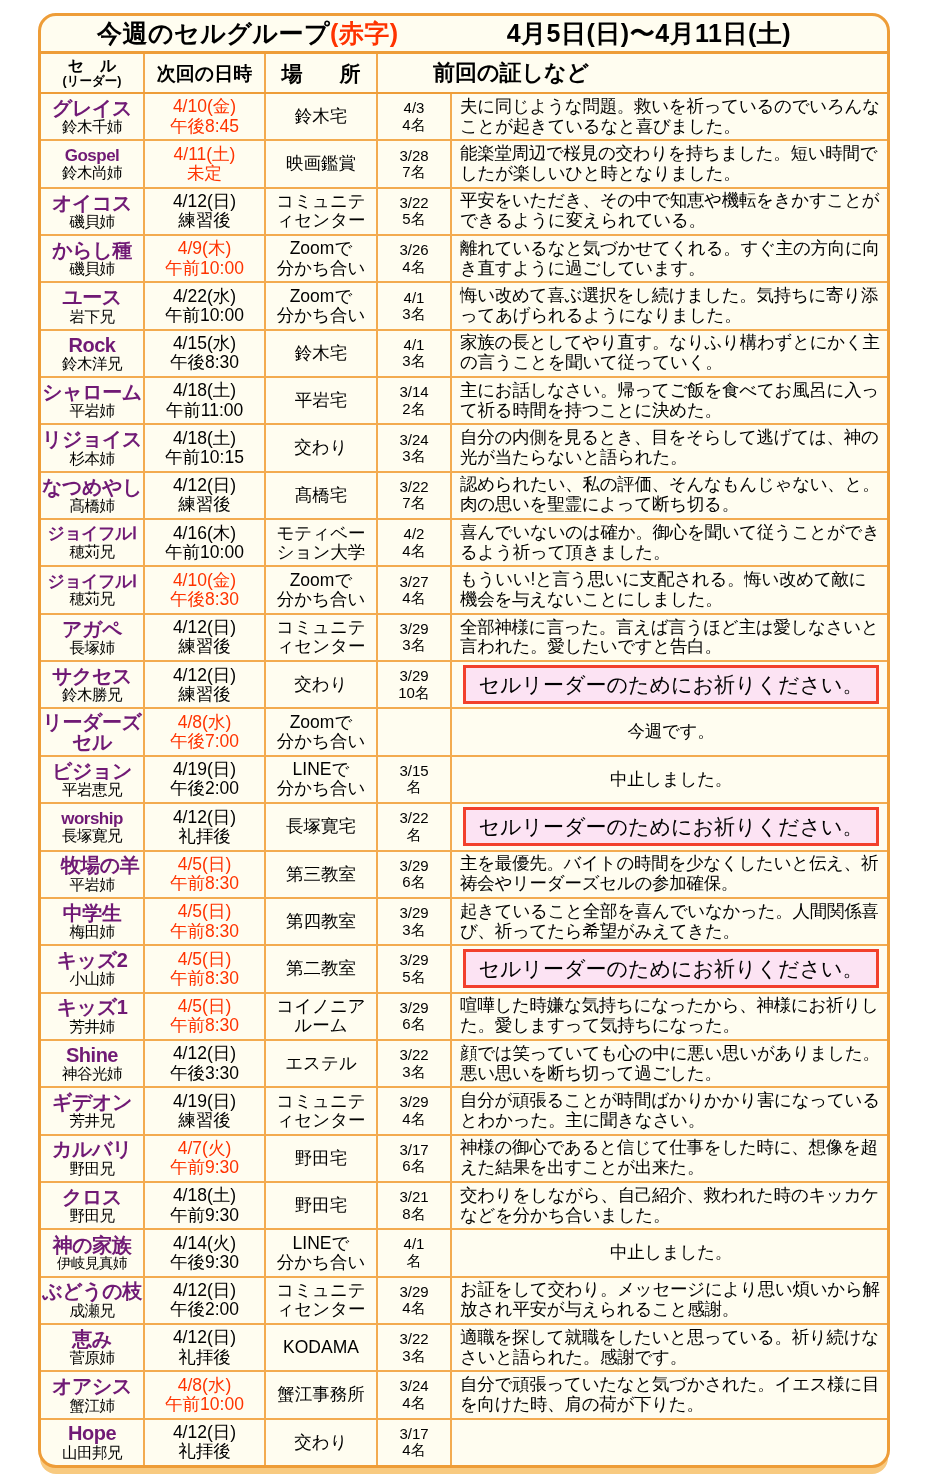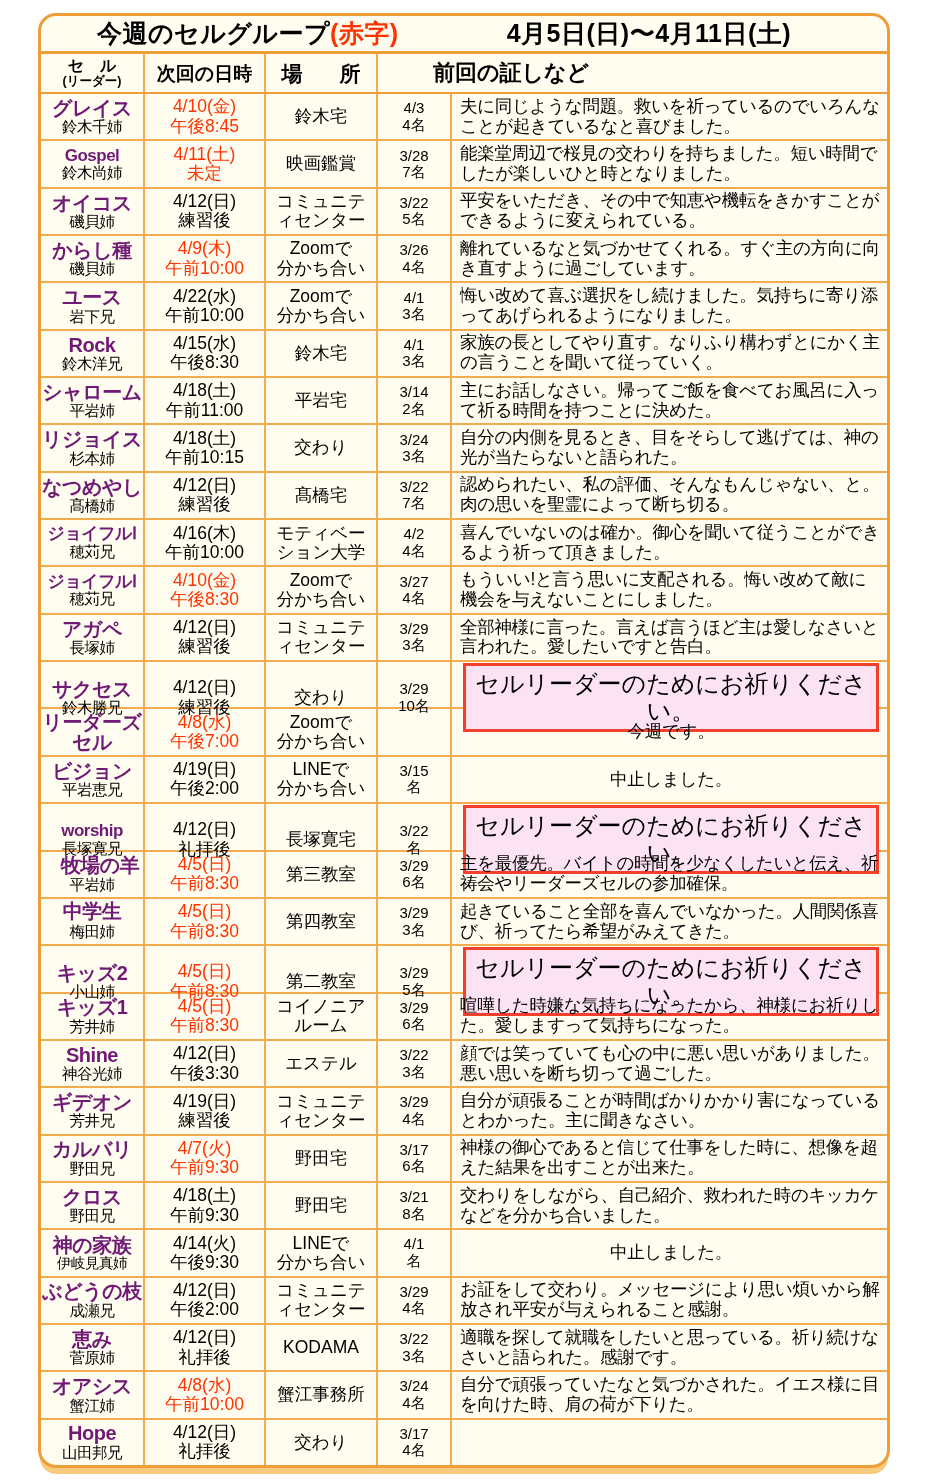--- a/index.html
+++ b/index.html
@@ -57,21 +57,21 @@
   .c-name.small{font-size:17px;}
   .c-leader{font-size:15.5px;line-height:1.05;margin-top:1px;letter-spacing:-0.5px;}
   .c-next{font-size:17.5px;}
   .c-next.urgent{color:#ff3300;}
   .c-place{font-size:17.5px;}
   .c-prev{font-size:15px;}
   .note-text{font-size:17.5px;line-height:1.14;letter-spacing:-0.3px;}
   .prayer-box{
     border:3px solid #f2402c;background:#fce3f3;
     width:calc(100% - 6px);box-sizing:border-box;
-    text-align:center;font-size:24px;padding:5px 0;
+    text-align:center;font-size:21px;padding:5px 0;
   }
 </style>
 </head>
 <body>
 
 <div class="sheet">
 
   <div class="title-row">
     <span class="title-main">今週のセルグループ</span>
       <span class="title-red">(赤字)</span>
@@ -353,21 +353,21 @@
     <div class="cell c-place">第三教室</div>
     <div class="cell c-prev">3/29
 6名</div>
     <div class="cell c-note">
           <span class="note-text">主を最優先。バイトの時間を少なくしたいと伝え、祈祷会やリーダーズセルの参加確保。</span>
         </div>
   </div>
 
   <div class="row">
     <div class="cell">
-      <span class="c-name" style="white-space: pre-line; font-family: Liberation Mono, monospace;">中学生</span>
+      <span class="c-name" style="white-space: pre-line;">中学生</span>
       <span class="c-leader">梅田姉</span>
     </div>
     <div class="cell c-next urgent">4/5(日)
 午前8:30</div>
     <div class="cell c-place">第四教室</div>
     <div class="cell c-prev">3/29
 3名</div>
     <div class="cell c-note">
           <span class="note-text">起きていること全部を喜んでいなかった。人間関係喜び、祈ってたら希望がみえてきた。</span>
         </div>

